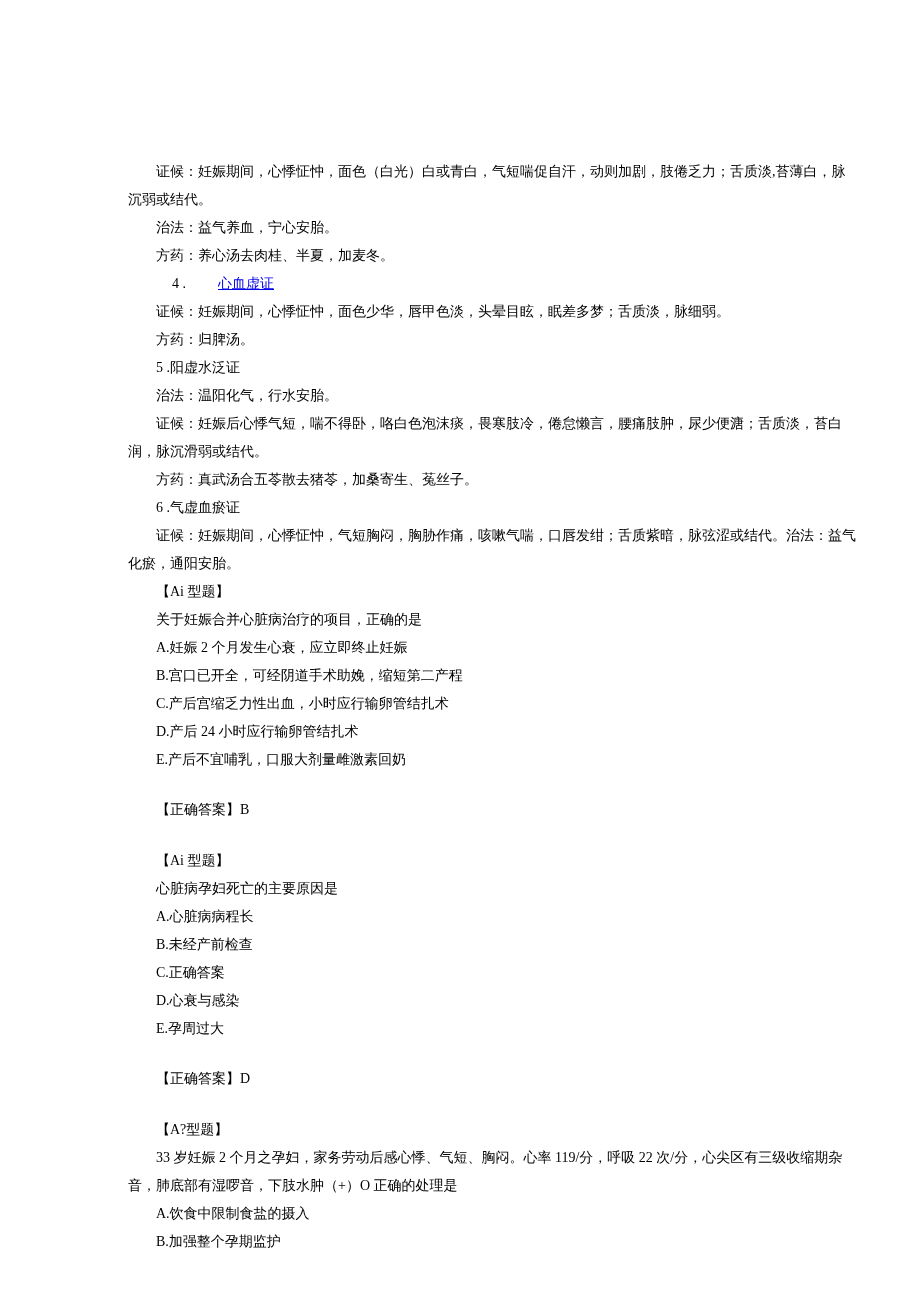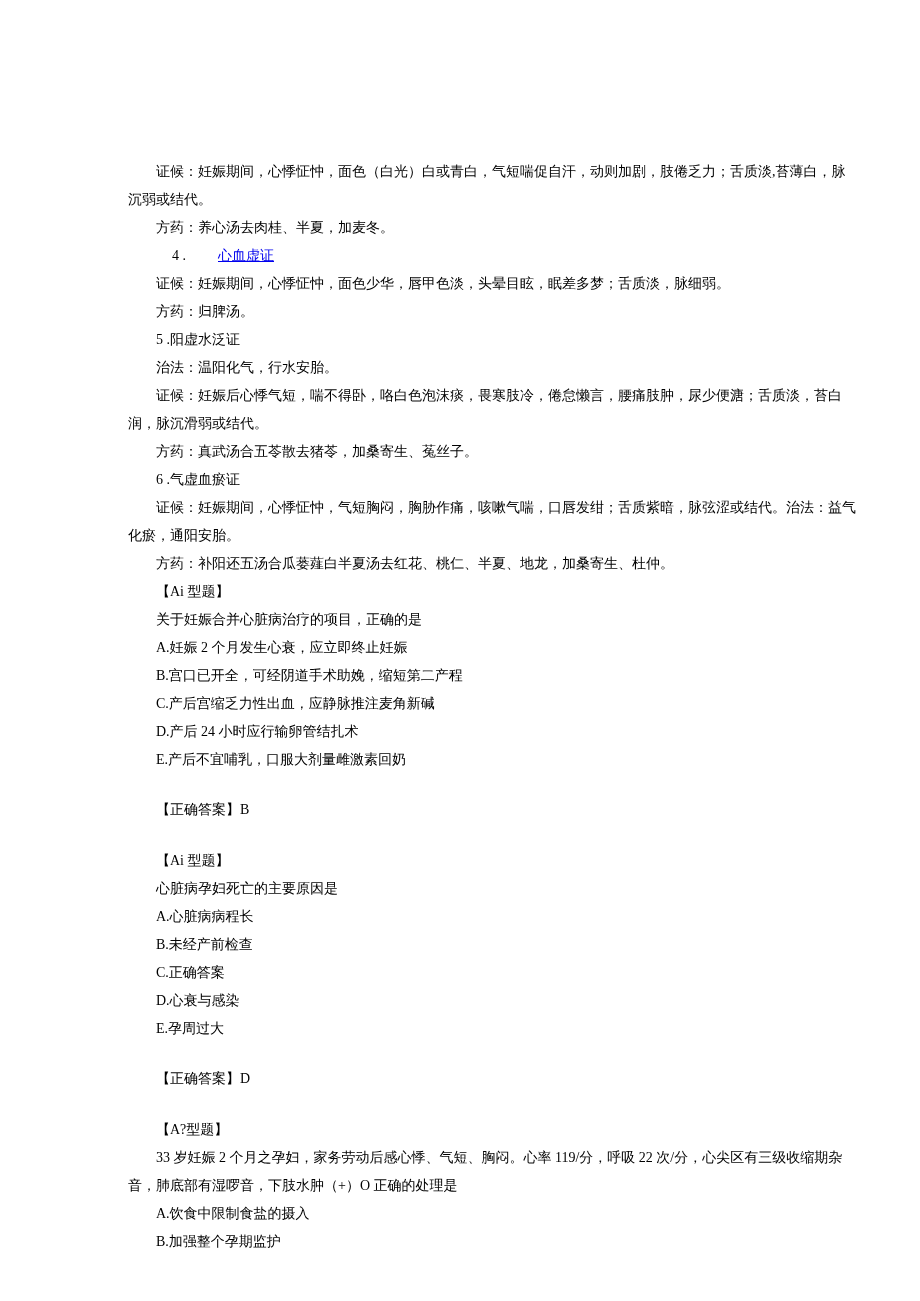--- a/index.html
+++ b/index.html
@@ -20,43 +20,43 @@
     color: #0000ee;
     text-decoration: underline;
   }
 </style>
 </head>
 <body>
 
 <div class="content">
 
   <p class="indent-2">证候：妊娠期间，心悸怔忡，面色（白光）白或青白，气短喘促自汗，动则加剧，肢倦乏力；舌质淡,苔薄白，脉沉弱或结代。</p>
+  <p class="indent-2">治法：益气养血，宁心安胎。</p>
   <p class="indent-2">方药：养心汤去肉桂、半夏，加麦冬。</p>
 
   <p class="indent-2">
     <span>4 .</span><span class="link">心血虚证</span>
   </p>
 
   <p class="indent-2">证候：妊娠期间，心悸怔忡，面色少华，唇甲色淡，头晕目眩，眠差多梦；舌质淡，脉细弱。</p>
   <p class="indent-2">方药：归脾汤。</p>
 
   <p class="indent-2">5 .阳虚水泛证</p>
   <p class="indent-2">治法：温阳化气，行水安胎。</p>
   <p class="indent-2">证候：妊娠后心悸气短，喘不得卧，咯白色泡沫痰，畏寒肢冷，倦怠懒言，腰痛肢肿，尿少便溏；舌质淡，苔白润，脉沉滑弱或结代。</p>
   <p class="indent-2">方药：真武汤合五苓散去猪苓，加桑寄生、菟丝子。</p>
 
   <p class="indent-2">6 .气虚血瘀证</p>
   <p class="indent-2">证候：妊娠期间，心悸怔忡，气短胸闷，胸胁作痛，咳嗽气喘，口唇发绀；舌质紫暗，脉弦涩或结代。治法：益气化瘀，通阳安胎。</p>
-  <p class="indent-2">方药：补阳还五汤合瓜蒌薤白半夏汤去红花、桃仁、半夏、地龙，加桑寄生、杜仲。</p>
 
   <p class="indent-2">【Ai 型题】</p>
   <p class="indent-2">关于妊娠合并心脏病治疗的项目，正确的是</p>
   <p class="indent-2">A.妊娠 2 个月发生心衰，应立即终止妊娠</p>
   <p class="indent-2">B.宫口已开全，可经阴道手术助娩，缩短第二产程</p>
-  <p class="indent-2">C.产后宫缩乏力性出血，应静脉推注麦角新碱</p>
+  <p class="indent-2">C.产后宫缩乏力性出血，小时应行输卵管结扎术</p>
   <p class="indent-2">D.产后 24 小时应行输卵管结扎术</p>
   <p class="indent-2">E.产后不宜哺乳，口服大剂量雌激素回奶</p>
 
   <p class="indent-2" style="margin-top:1.6em;">【正确答案】B</p>
 
   <p class="indent-2" style="margin-top:1.6em;">【Ai 型题】</p>
   <p class="indent-2">心脏病孕妇死亡的主要原因是</p>
   <p class="indent-2">A.心脏病病程长</p>
   <p class="indent-2">B.未经产前检查</p>
   <p class="indent-2">C.正确答案</p>

